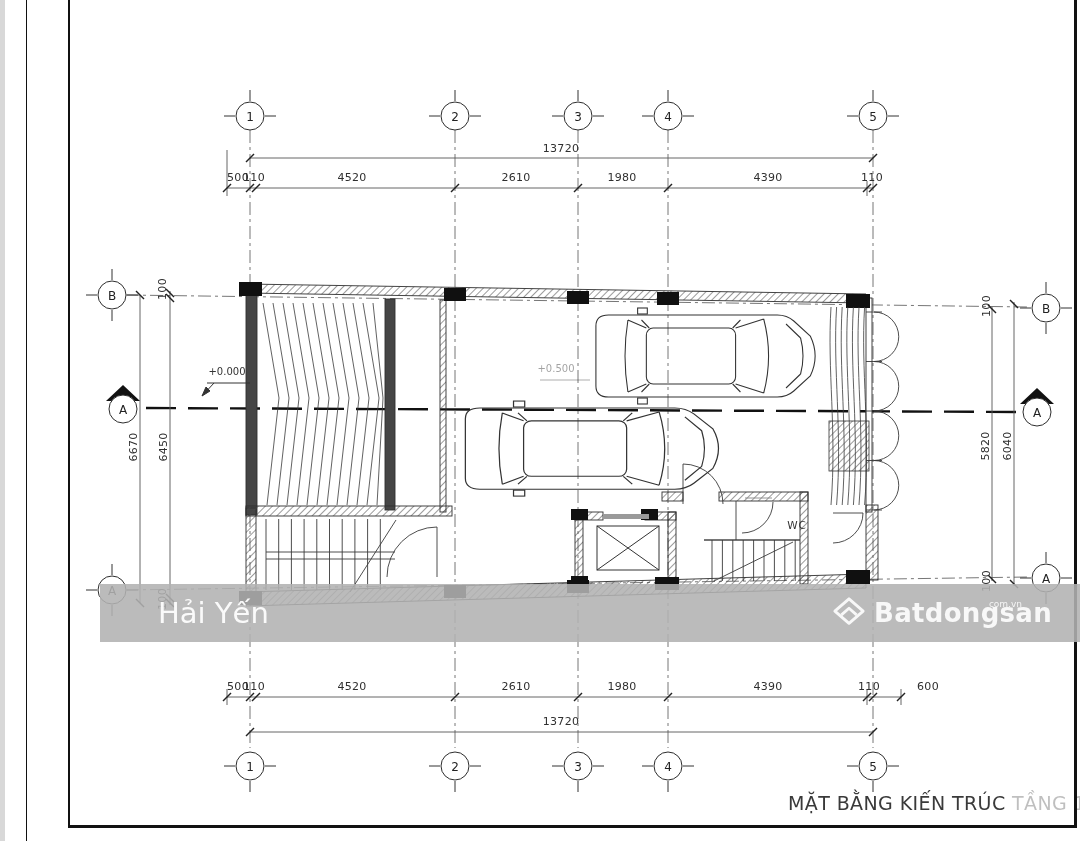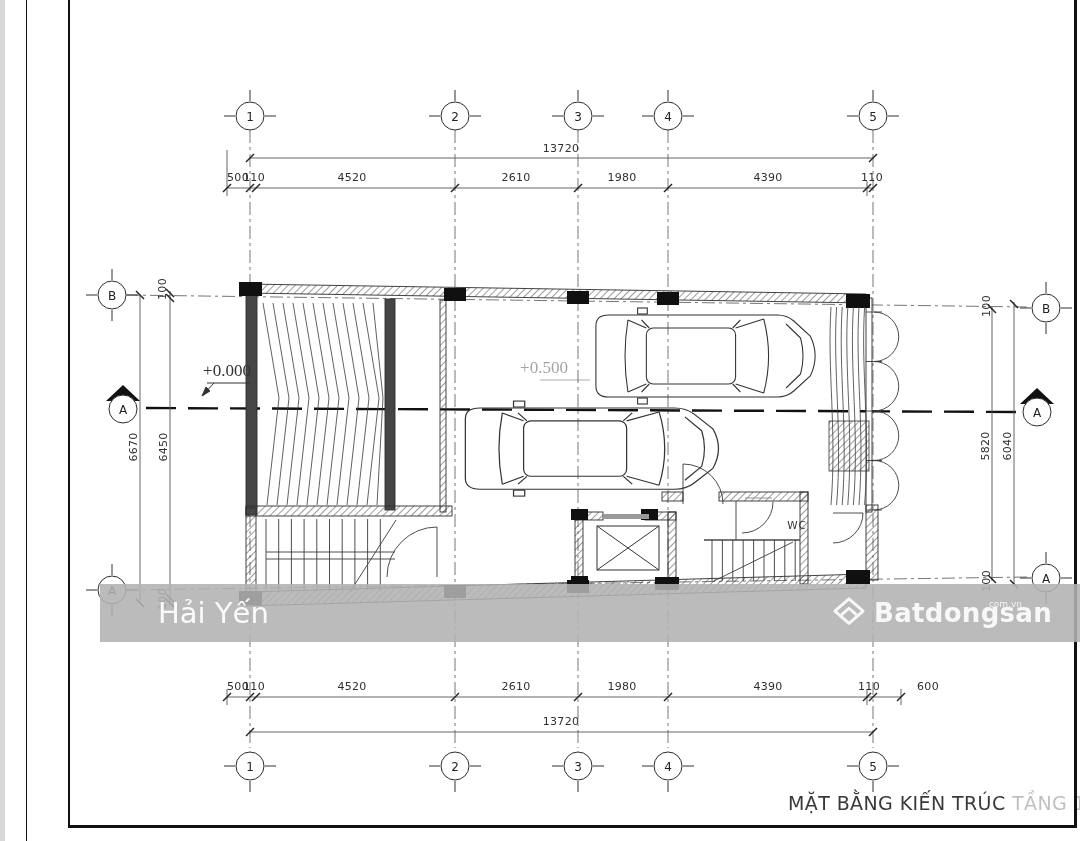--- a/index.html
+++ b/index.html
@@ -8,21 +8,21 @@
   #draw{position:absolute;left:0;top:0;}
   .lbl{position:absolute;transform:translate(-50%,-50%);font-size:11px;color:#2f2f2f;
        white-space:nowrap;letter-spacing:.3px;}
   .vlbl{transform:translate(-50%,-50%) rotate(-90deg);}
   .bubble{position:absolute;width:27px;height:27px;border:1.4px solid #2d2d2d;border-radius:50%;
           background:#fff;display:flex;align-items:center;justify-content:center;
           font-size:12px;color:#222;transform:translate(-50%,-50%);z-index:4;}
   .tri{position:absolute;width:0;height:0;border-left:17px solid transparent;
        border-right:17px solid transparent;border-bottom:16px solid #111;
        transform:translate(-50%,-100%);z-index:3;}
-  .lvl{position:absolute;transform:translate(-50%,-50%);font-size:17px;color:#333;font-family:Liberation Serif, serif;}
+  .lvl{position:absolute;transform:translate(-50%,-50%);font-size:10px;color:#333;}
   .wcl{position:absolute;transform:translate(-50%,-50%);font-size:10.5px;color:#333;letter-spacing:1px;}
   #wmbar{position:absolute;left:100px;top:584px;width:980px;height:58px;
          background:rgba(178,178,178,.88);z-index:6;display:flex;align-items:center;}
   #wmname{font-size:29px;color:rgba(255,255,255,.93);margin-left:58px;font-weight:500;}
   #wmbrand{position:absolute;right:28px;display:flex;align-items:center;color:rgba(255,255,255,.9);}
   #wmbrandtext{font-size:26px;font-weight:600;margin-left:8px;letter-spacing:.3px;}
   #wmsup{position:absolute;right:30px;top:3px;font-size:9px;color:rgba(255,255,255,.85);}
   #title{position:absolute;left:788px;top:792px;font-size:19px;color:#3a3a3a;
          letter-spacing:.4px;z-index:2;white-space:nowrap;}
   #title .faded{opacity:.32;filter:blur(.6px);}
@@ -346,21 +346,21 @@
   <div class="bubble" style="left:112px;top:590px;">A</div>
   <div class="bubble" style="left:1046px;top:308px;">B</div>
   <div class="bubble" style="left:1046px;top:578px;">A</div>
 
   <div class="tri" style="left:123px;top:401px;"></div>
   <div class="bubble" style="left:123px;top:409px;">A</div>
   <div class="tri" style="left:1037px;top:404px;"></div>
   <div class="bubble" style="left:1037px;top:412px;">A</div>
 
   <div class="lvl" style="left:227px;top:371px;">+0.000</div>
-  <div class="lvl" style="left:544px;top:368px;opacity:.45;">+0.500</div>
+  <div class="lvl" style="left:556px;top:368px;opacity:.45;">+0.500</div>
   <div class="wcl" style="left:797px;top:525px;">WC</div>
 
   <div id="title">
     <span>MẶT BẰNG KIẾN TRÚC</span><span class="faded"> TẦNG 1</span>
   </div>
 
   <div id="wmbar">
     <div id="wmname">Hải Yến</div>
     <div id="wmbrand">
       <svg width="34" height="34" viewBox="0 0 36 36" fill="none" stroke="rgba(255,255,255,.9)" stroke-width="3" stroke-linejoin="round">

